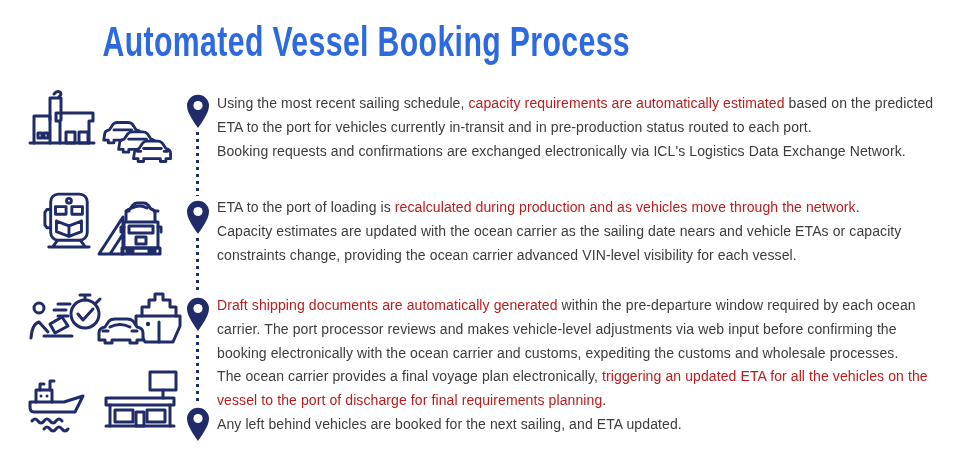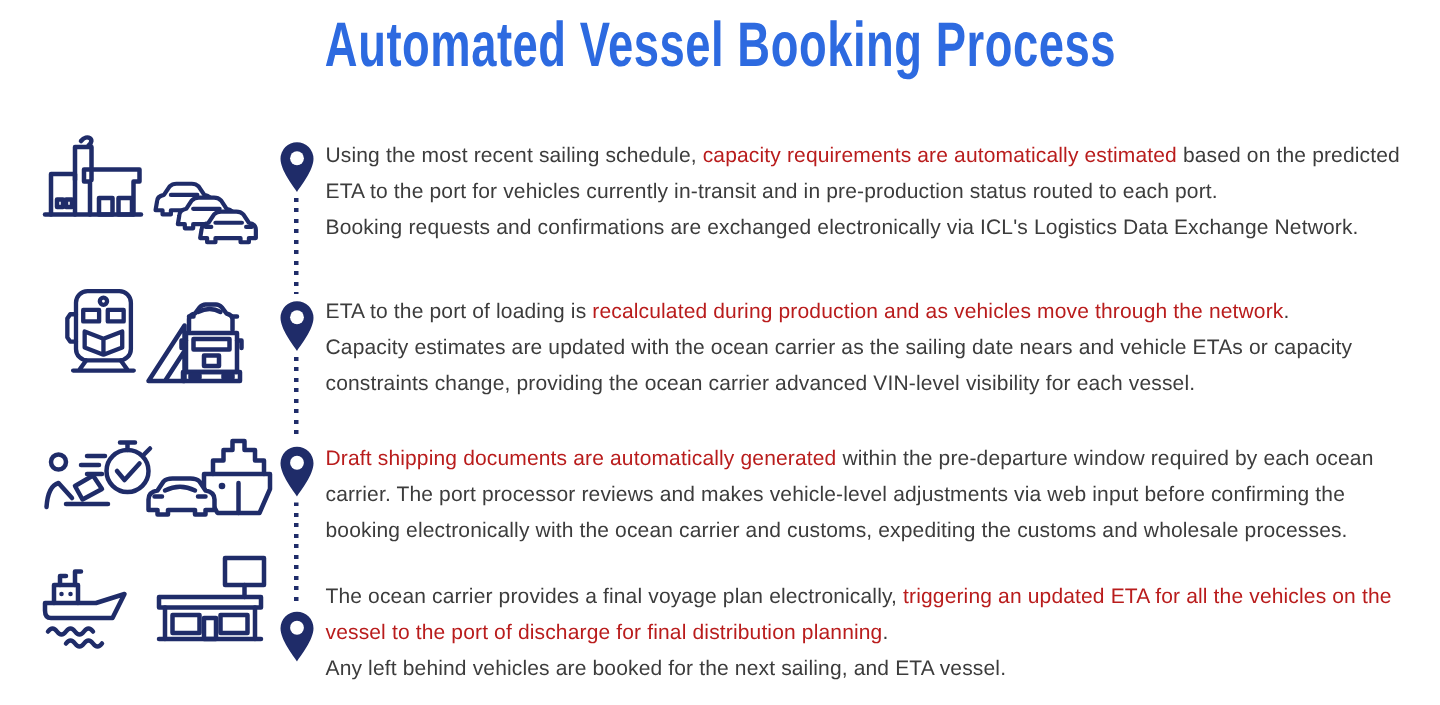--- a/index.html
+++ b/index.html
@@ -1,20 +1,20 @@
 <!DOCTYPE html>
 <html><head>
 <meta charset="utf-8">
 <style>
   html,body{margin:0;padding:0;background:#fff;}
   .canvas{
     position:relative;width:960px;height:470px;background:#ffffff;overflow:hidden;
     font-family:"Liberation Sans", sans-serif;
   }
-  .title-wrap{position:absolute;top:6px;left:0;width:100%;text-align:center;}
+  .title-wrap{position:absolute;top:18px;left:0;width:100%;text-align:left;}
   .title-inner{
     display:inline-block;white-space:nowrap;
     font-size:42px;font-weight:bold;color:#2d6ae0;
     transform:scaleX(0.72);transform-origin:center;
     letter-spacing:0.5px;
   }
   .step-text{
     position:absolute;left:217px;width:738px;
     font-size:14px;line-height:24px;color:#3c3c3c;
     letter-spacing:0.1px;
@@ -175,15 +175,15 @@
       <path d="M6 58 h68"></path>
       <rect x="15" y="42" width="18" height="12"></rect>
       <rect x="47" y="42" width="18" height="12"></rect>
       <rect x="36" y="44" width="8" height="14"></rect>
     </svg>
   </div>
 
   <div class="step-text" style="top:91px"><span>Using the most recent sailing schedule, </span><span class="hl">capacity requirements are automatically estimated</span><span> based on the predicted</span><br><span>ETA to the port for vehicles currently in-transit and in pre-production status routed to each port.</span><br><span>Booking requests and confirmations are exchanged electronically via ICL's Logistics Data Exchange Network.</span></div>
   <div class="step-text" style="top:195px"><span>ETA to the port of loading is </span><span class="hl">recalculated during production and as vehicles move through the network</span><span>.</span><br><span>Capacity estimates are updated with the ocean carrier as the sailing date nears and vehicle ETAs or capacity</span><br><span>constraints change, providing the ocean carrier advanced VIN-level visibility for each vessel.</span></div>
   <div class="step-text" style="top:293px"><span class="hl">Draft shipping documents are automatically generated</span><span> within the pre-departure window required by each ocean</span><br><span>carrier. The port processor reviews and makes vehicle-level adjustments via web input before confirming the</span><br><span>booking electronically with the ocean carrier and customs, expediting the customs and wholesale processes.</span></div>
-  <div class="step-text" style="top:385px"><span>The ocean carrier provides a final voyage plan electronically, </span><span class="hl">triggering an updated ETA for all the vehicles on the</span><br><span class="hl">vessel to the port of discharge for final distribution planning</span><span>.</span><br><span>Any left behind vehicles are booked for the next sailing, and ETA vessel.</span></div>
+  <div class="step-text" style="top:364px"><span>The ocean carrier provides a final voyage plan electronically, </span><span class="hl">triggering an updated ETA for all the vehicles on the</span><br><span class="hl">vessel to the port of discharge for final requirements planning</span><span>.</span><br><span>Any left behind vehicles are booked for the next sailing, and ETA updated.</span></div>
 
 </div>
 
 </body></html>

